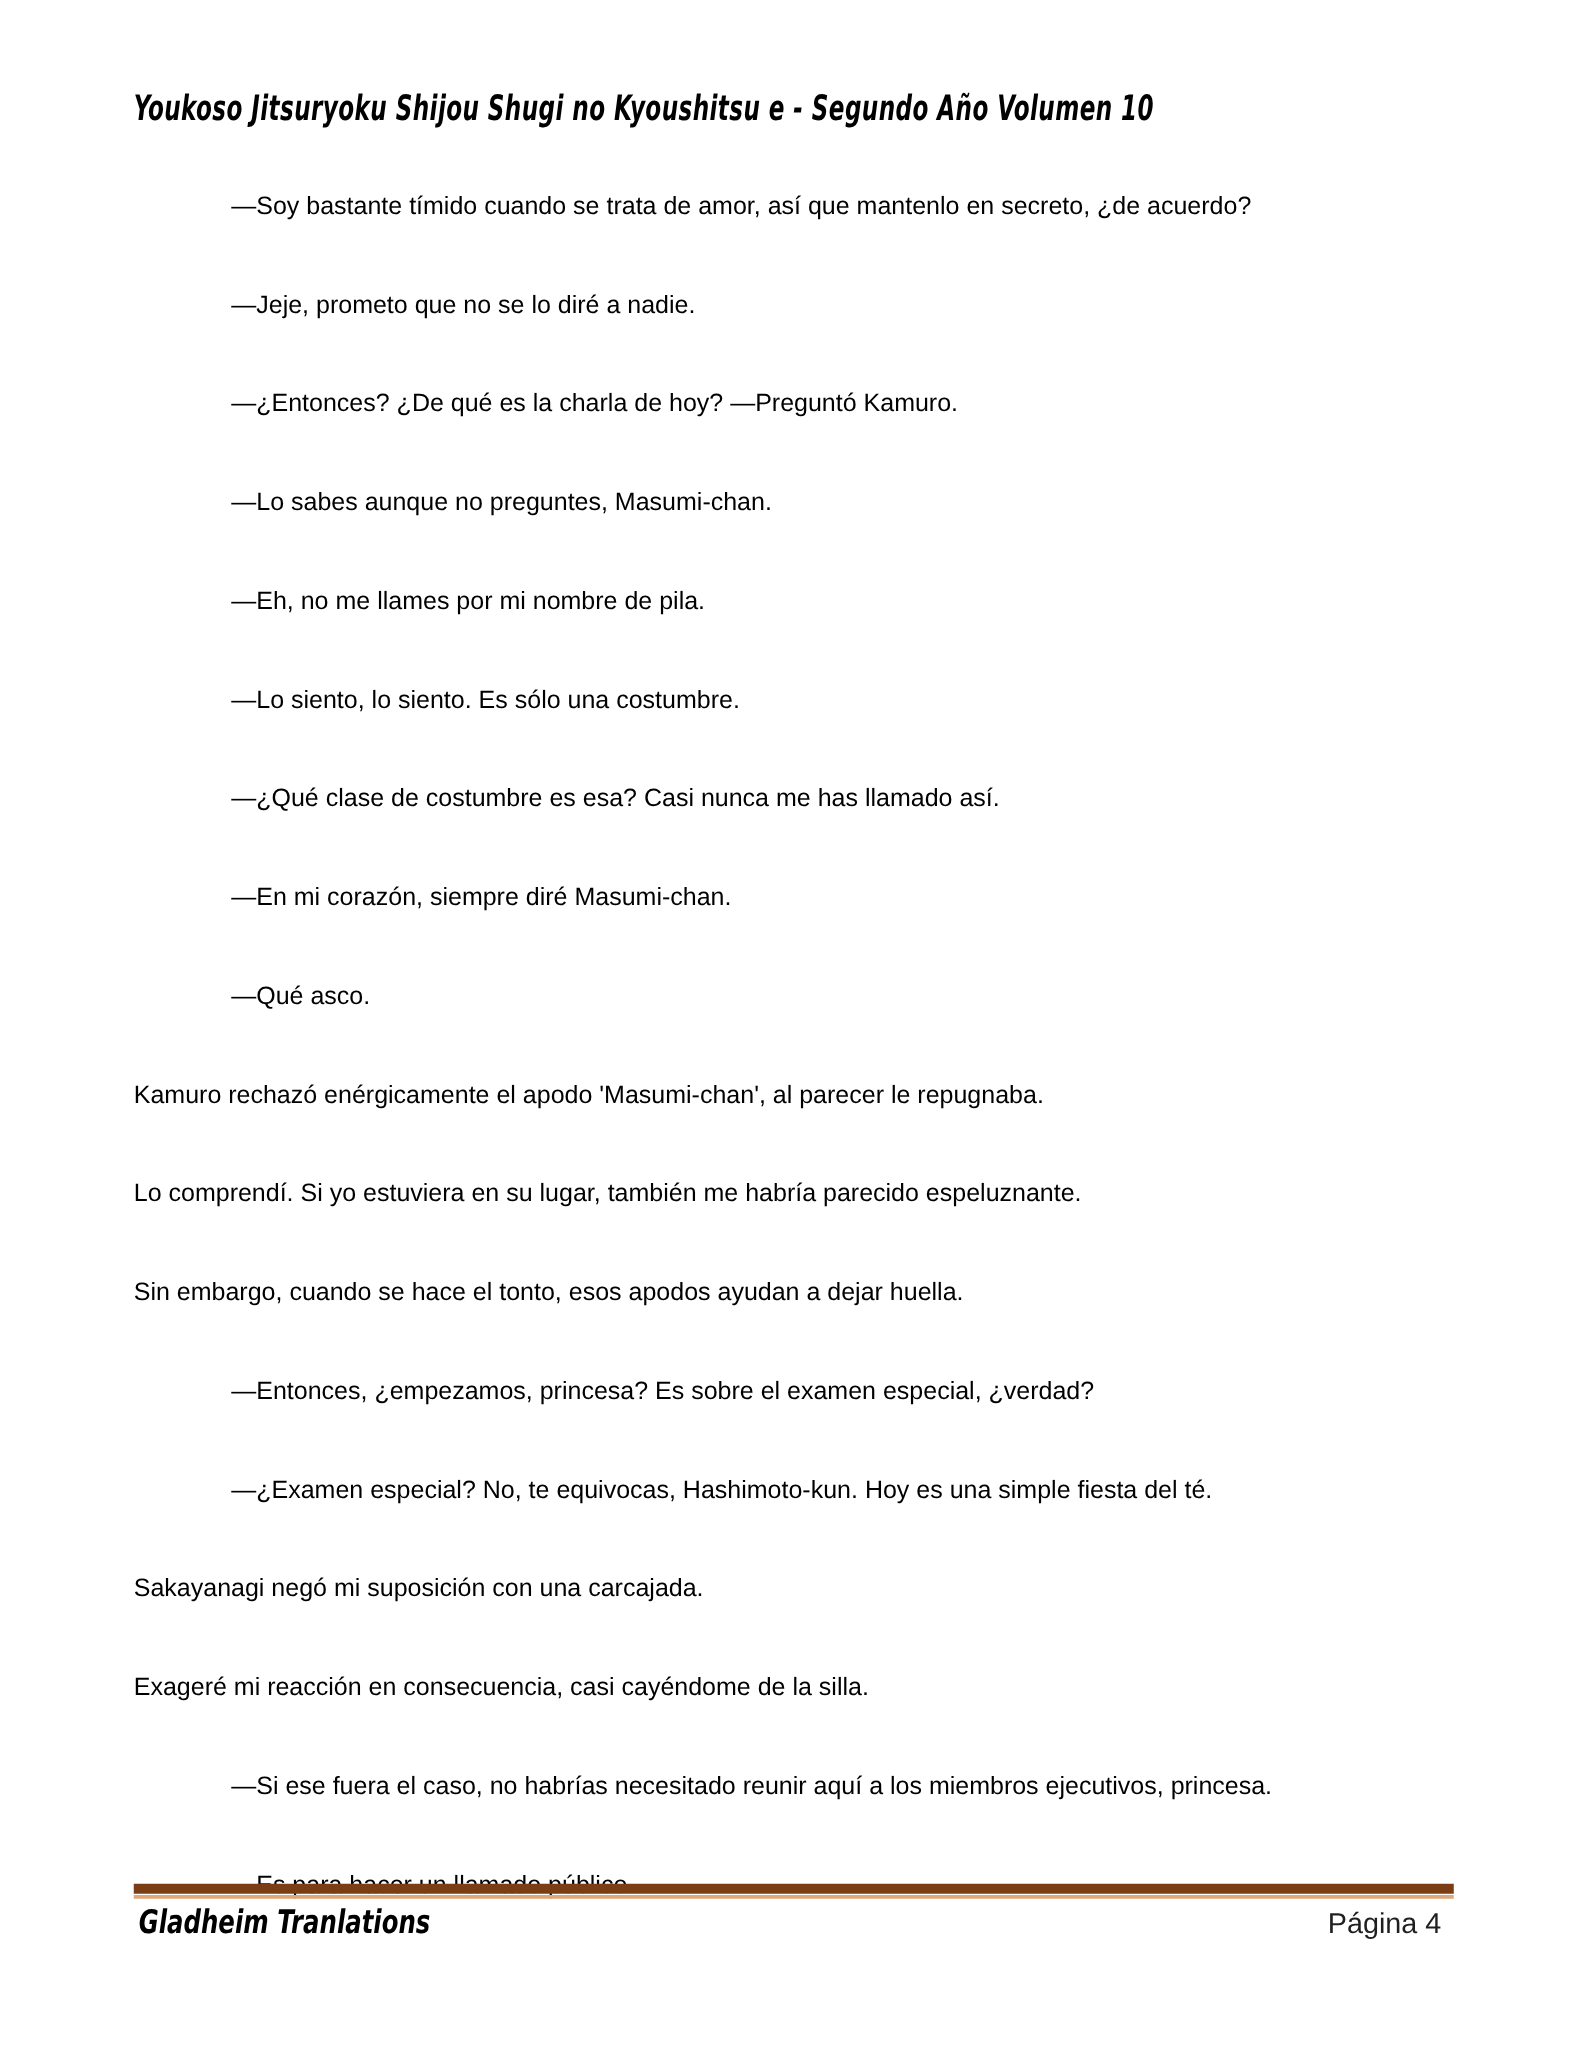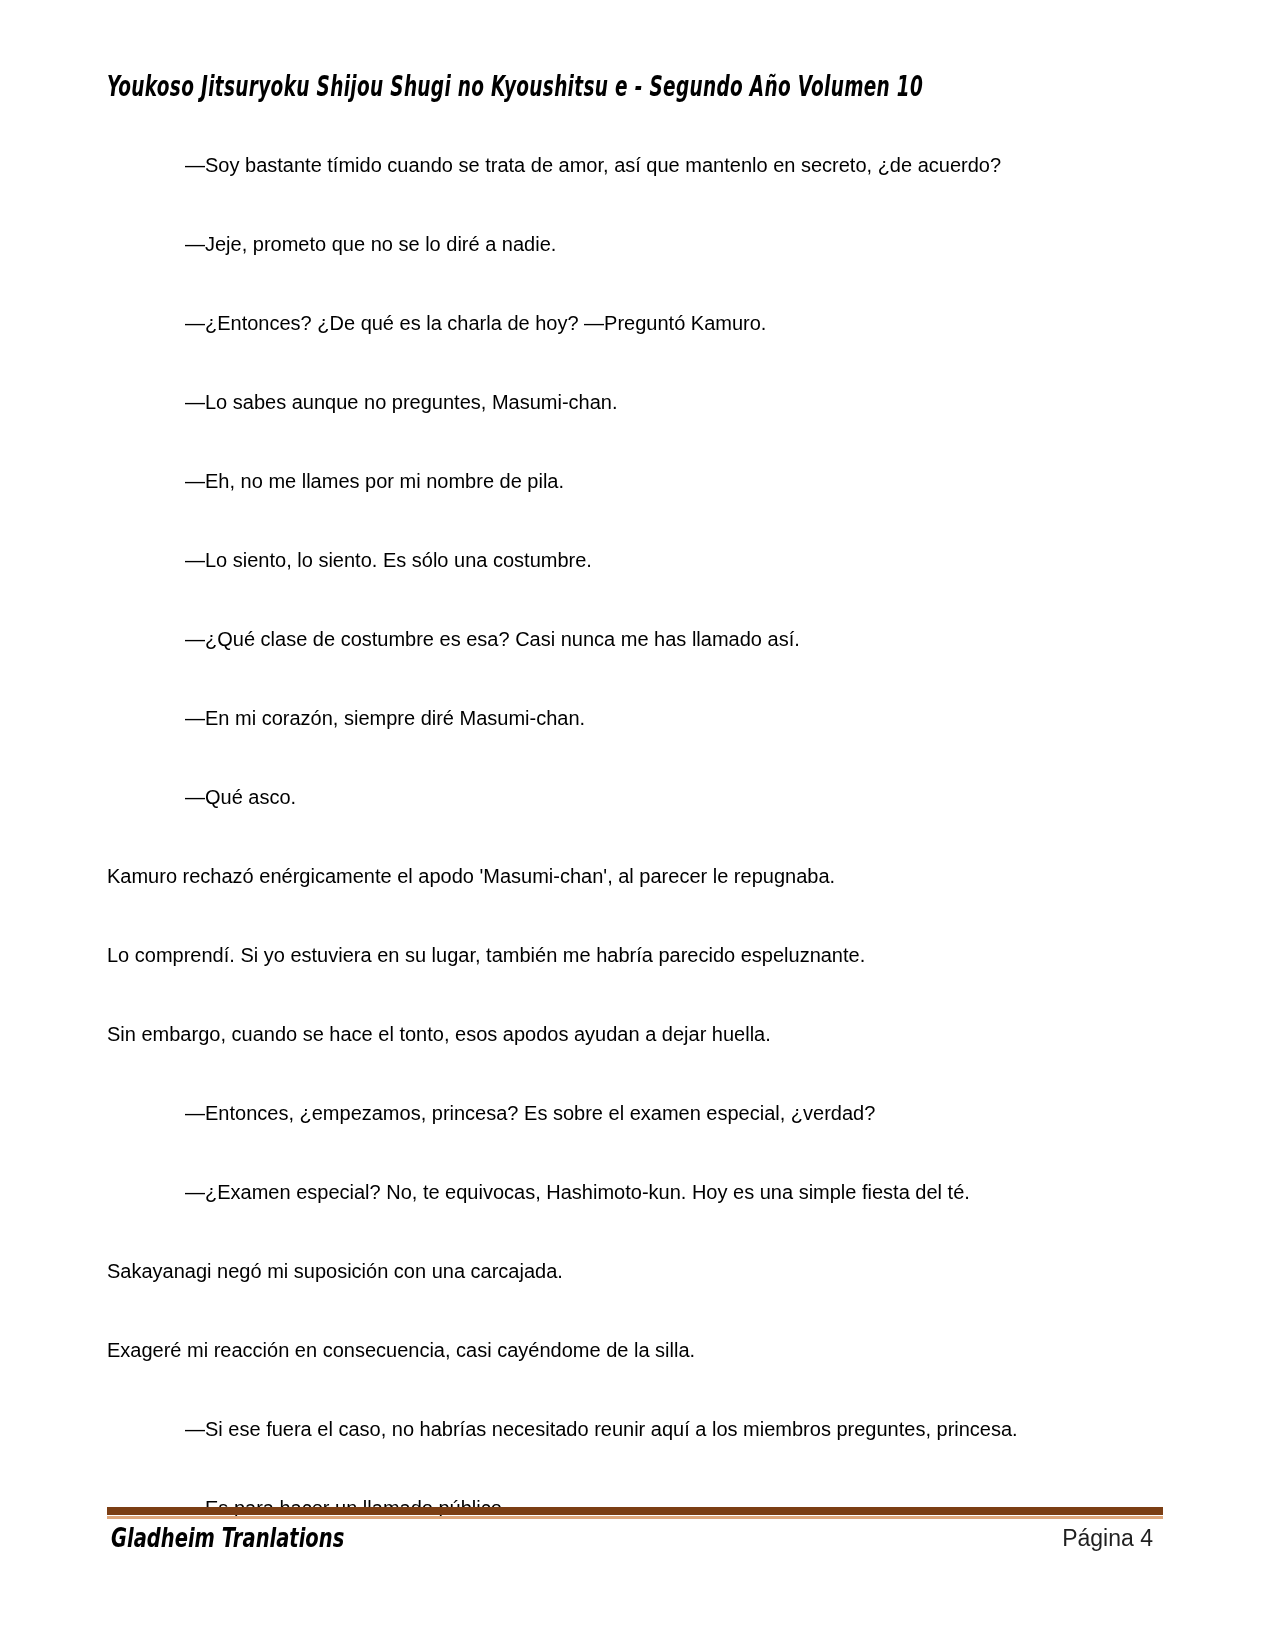--- a/index.html
+++ b/index.html
@@ -112,21 +112,21 @@
       <p class="indent">—¿Qué clase de costumbre es esa? Casi nunca me has llamado así.</p>
       <p class="indent">—En mi corazón, siempre diré Masumi-chan.</p>
       <p class="indent">—Qué asco.</p>
       <p class="noindent">Kamuro rechazó enérgicamente el apodo 'Masumi-chan', al parecer le repugnaba.</p>
       <p class="noindent">Lo comprendí. Si yo estuviera en su lugar, también me habría parecido espeluznante.</p>
       <p class="noindent">Sin embargo, cuando se hace el tonto, esos apodos ayudan a dejar huella.</p>
       <p class="indent">—Entonces, ¿empezamos, princesa? Es sobre el examen especial, ¿verdad?</p>
       <p class="indent">—¿Examen especial? No, te equivocas, Hashimoto-kun. Hoy es una simple fiesta del té.</p>
       <p class="noindent">Sakayanagi negó mi suposición con una carcajada.</p>
       <p class="noindent">Exageré mi reacción en consecuencia, casi cayéndome de la silla.</p>
-      <p class="indent">—Si ese fuera el caso, no habrías necesitado reunir aquí a los miembros preguntes, princesa.</p>
+      <p class="indent">—Si ese fuera el caso, no habrías necesitado reunir aquí a los miembros ejecutivos, princesa.</p>
       <p class="indent">—Es para hacer un llamado público.</p>
     </main>
 
   <footer class="doc-footer">
     <div class="rule-thick" style="background: rgb(123, 62, 20);"></div>
     <div class="rule-thin" style="background: rgb(223, 167, 123);"></div>
     <div class="footer-row">
       <span class="translator">Gladheim Tranlations</span>
       <span class="pagenum">Página 4</span>
     </div>

